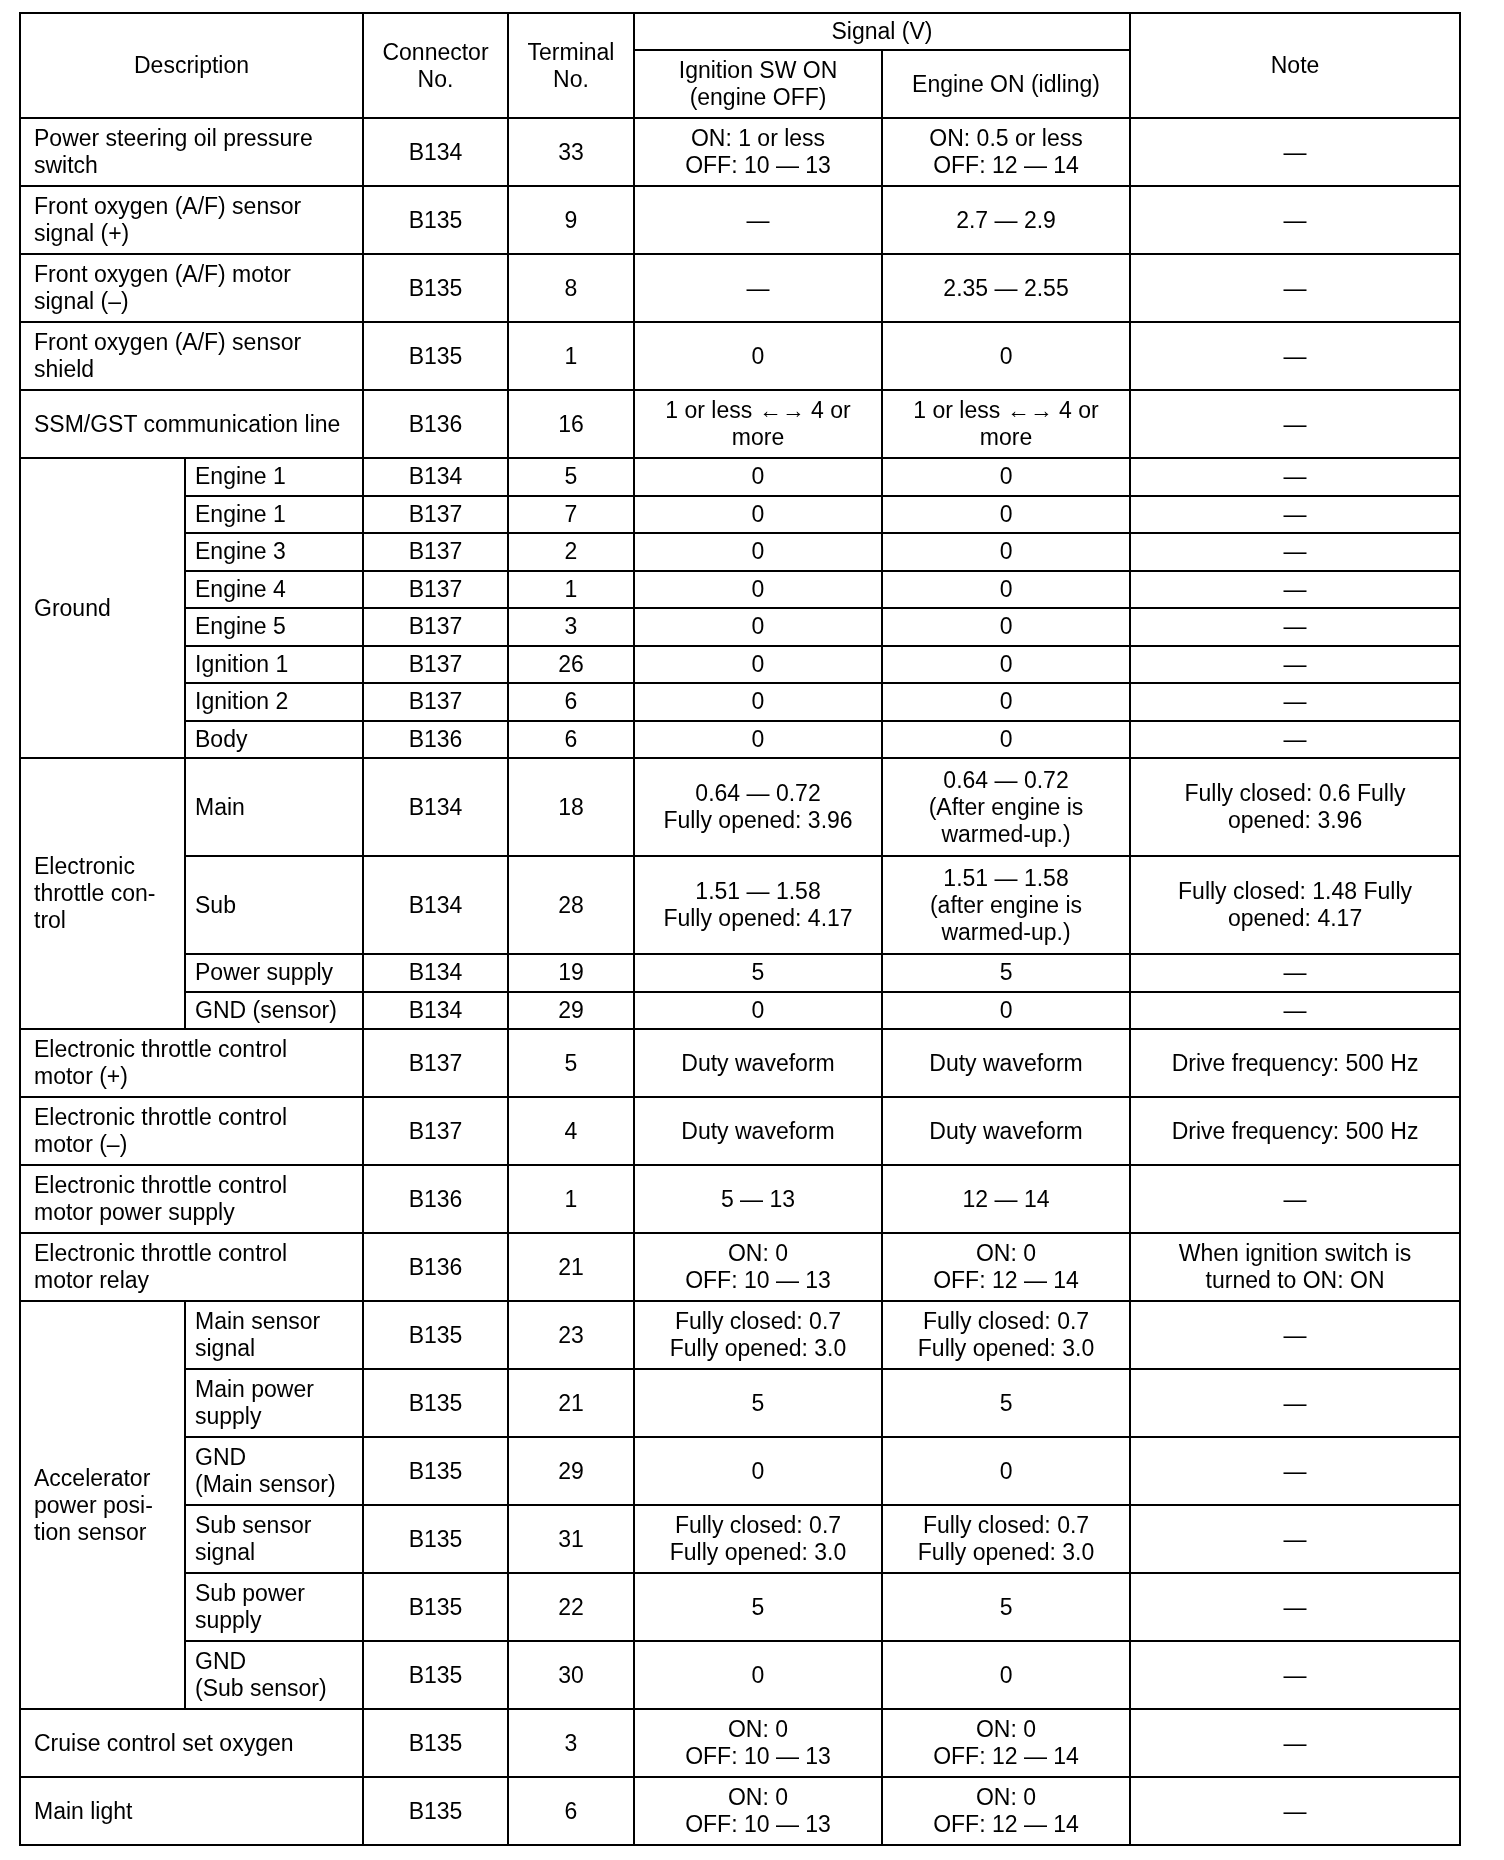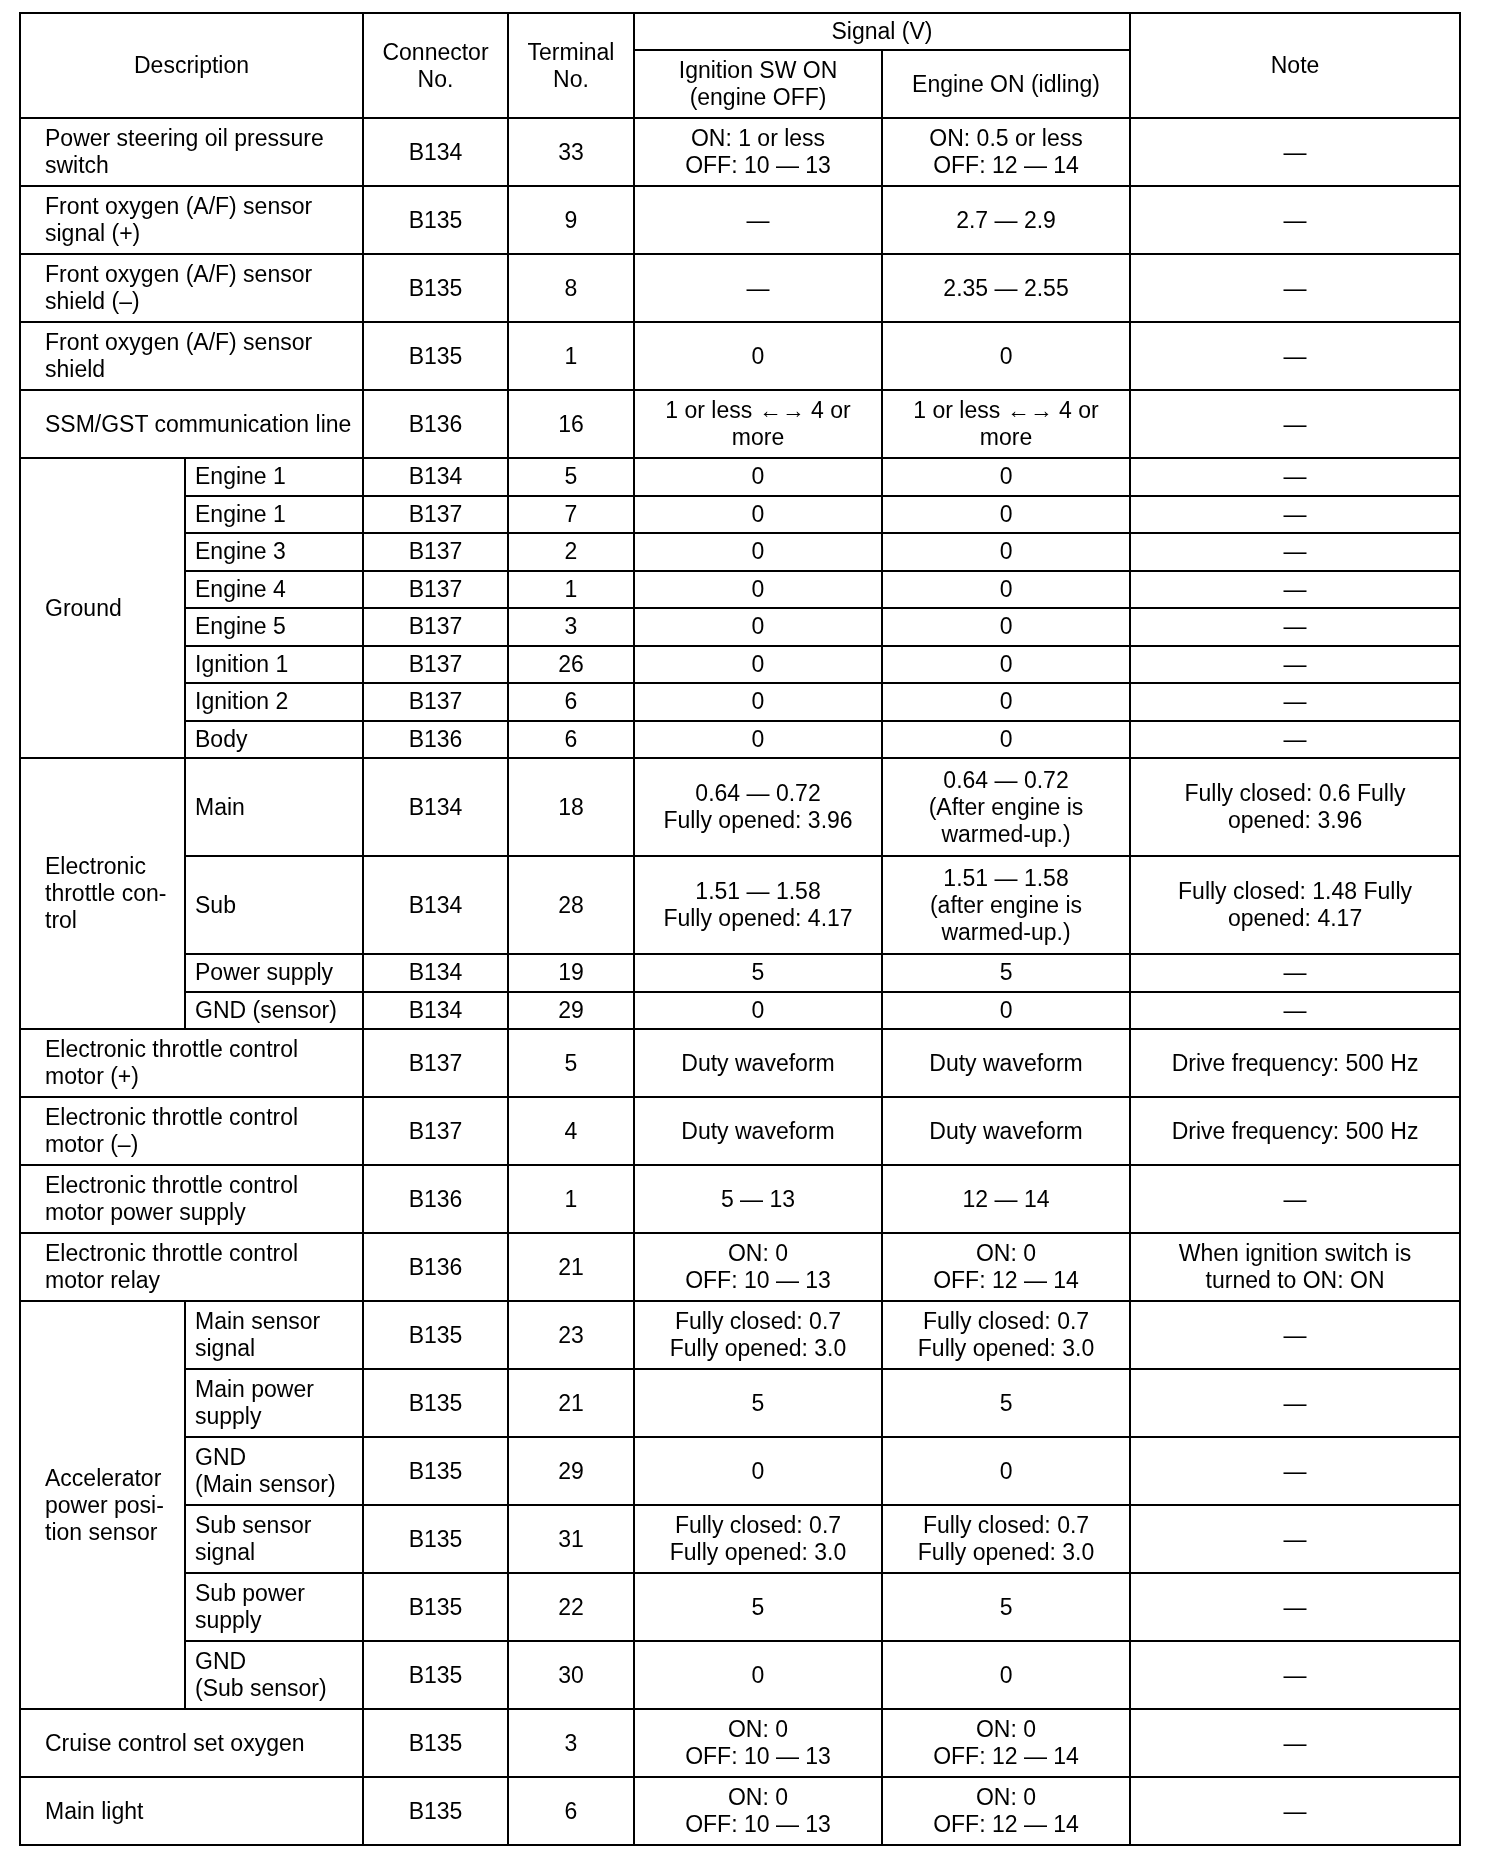--- a/index.html
+++ b/index.html
@@ -15,21 +15,21 @@
     color: #000;
   }
   table.spec td, table.spec th {
     border: 2.5px solid #000;
     padding: 0 6px;
     font-weight: normal;
     text-align: center;
     vertical-align: middle;
     overflow: hidden;
   }
-  table.spec td.left { text-align: left; padding-left: 24px; }
+  table.spec td.left { text-align: left; padding-left: 13px; }
   table.spec td.sub { text-align: left; padding-left: 9px; }
   tr.h1 { height: 37px; }
   tr.h2 { height: 68px; }
   tr.r68 { height: 68px; }
   tr.r37 { height: 37.5px; }
   tr.r98 { height: 98px; }
   .ml { white-space: pre-line; }
 </style>
 </head>
 <body>
@@ -74,21 +74,21 @@
     </tr>
     <tr class="r68">
       <td colspan="2" class="left">Front oxygen (A/F) sensor signal (+)</td>
       <td>B135</td>
       <td>9</td>
       <td class="ml">—</td>
       <td class="ml">2.7 — 2.9</td>
       <td>—</td>
     </tr>
     <tr class="r68">
-      <td colspan="2" class="left">Front oxygen (A/F) sensor shield (–)</td>
+      <td colspan="2" class="left">Front oxygen (A/F) motor signal (–)</td>
       <td>B135</td>
       <td>8</td>
       <td class="ml">—</td>
       <td class="ml">2.35 — 2.55</td>
       <td>—</td>
     </tr>
     <tr class="r68">
       <td colspan="2" class="left">Front oxygen (A/F) sensor shield</td>
       <td>B135</td>
       <td>1</td>

